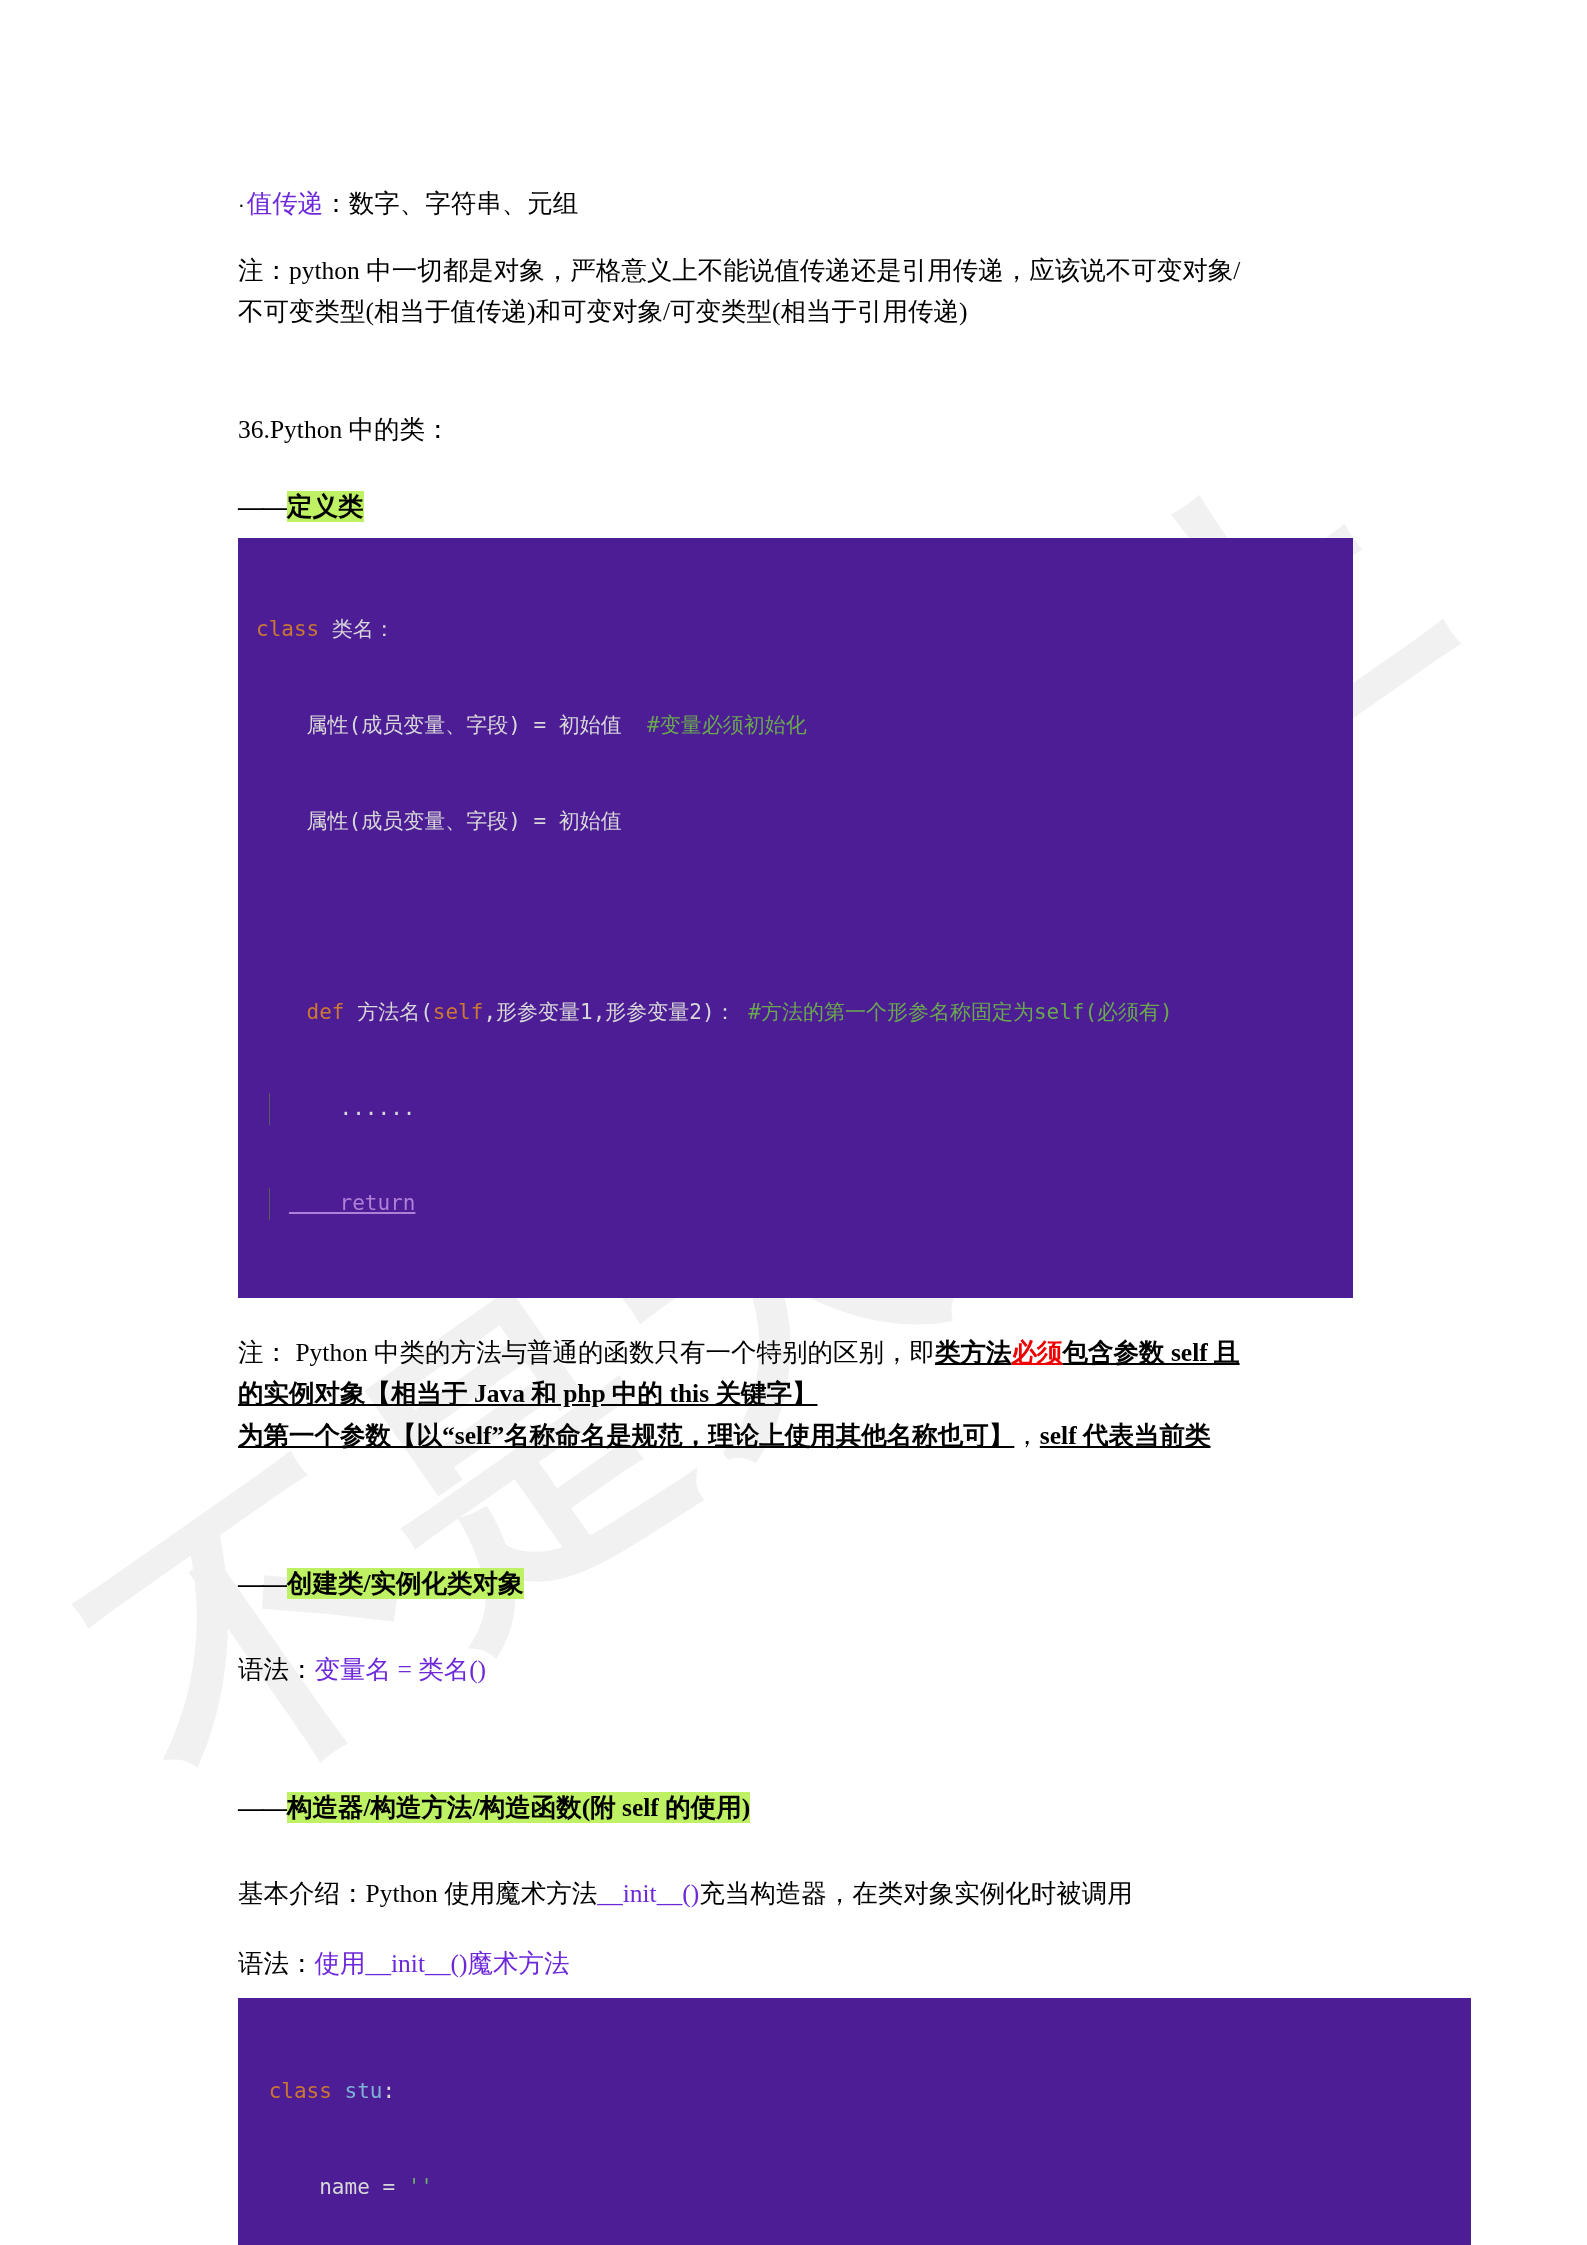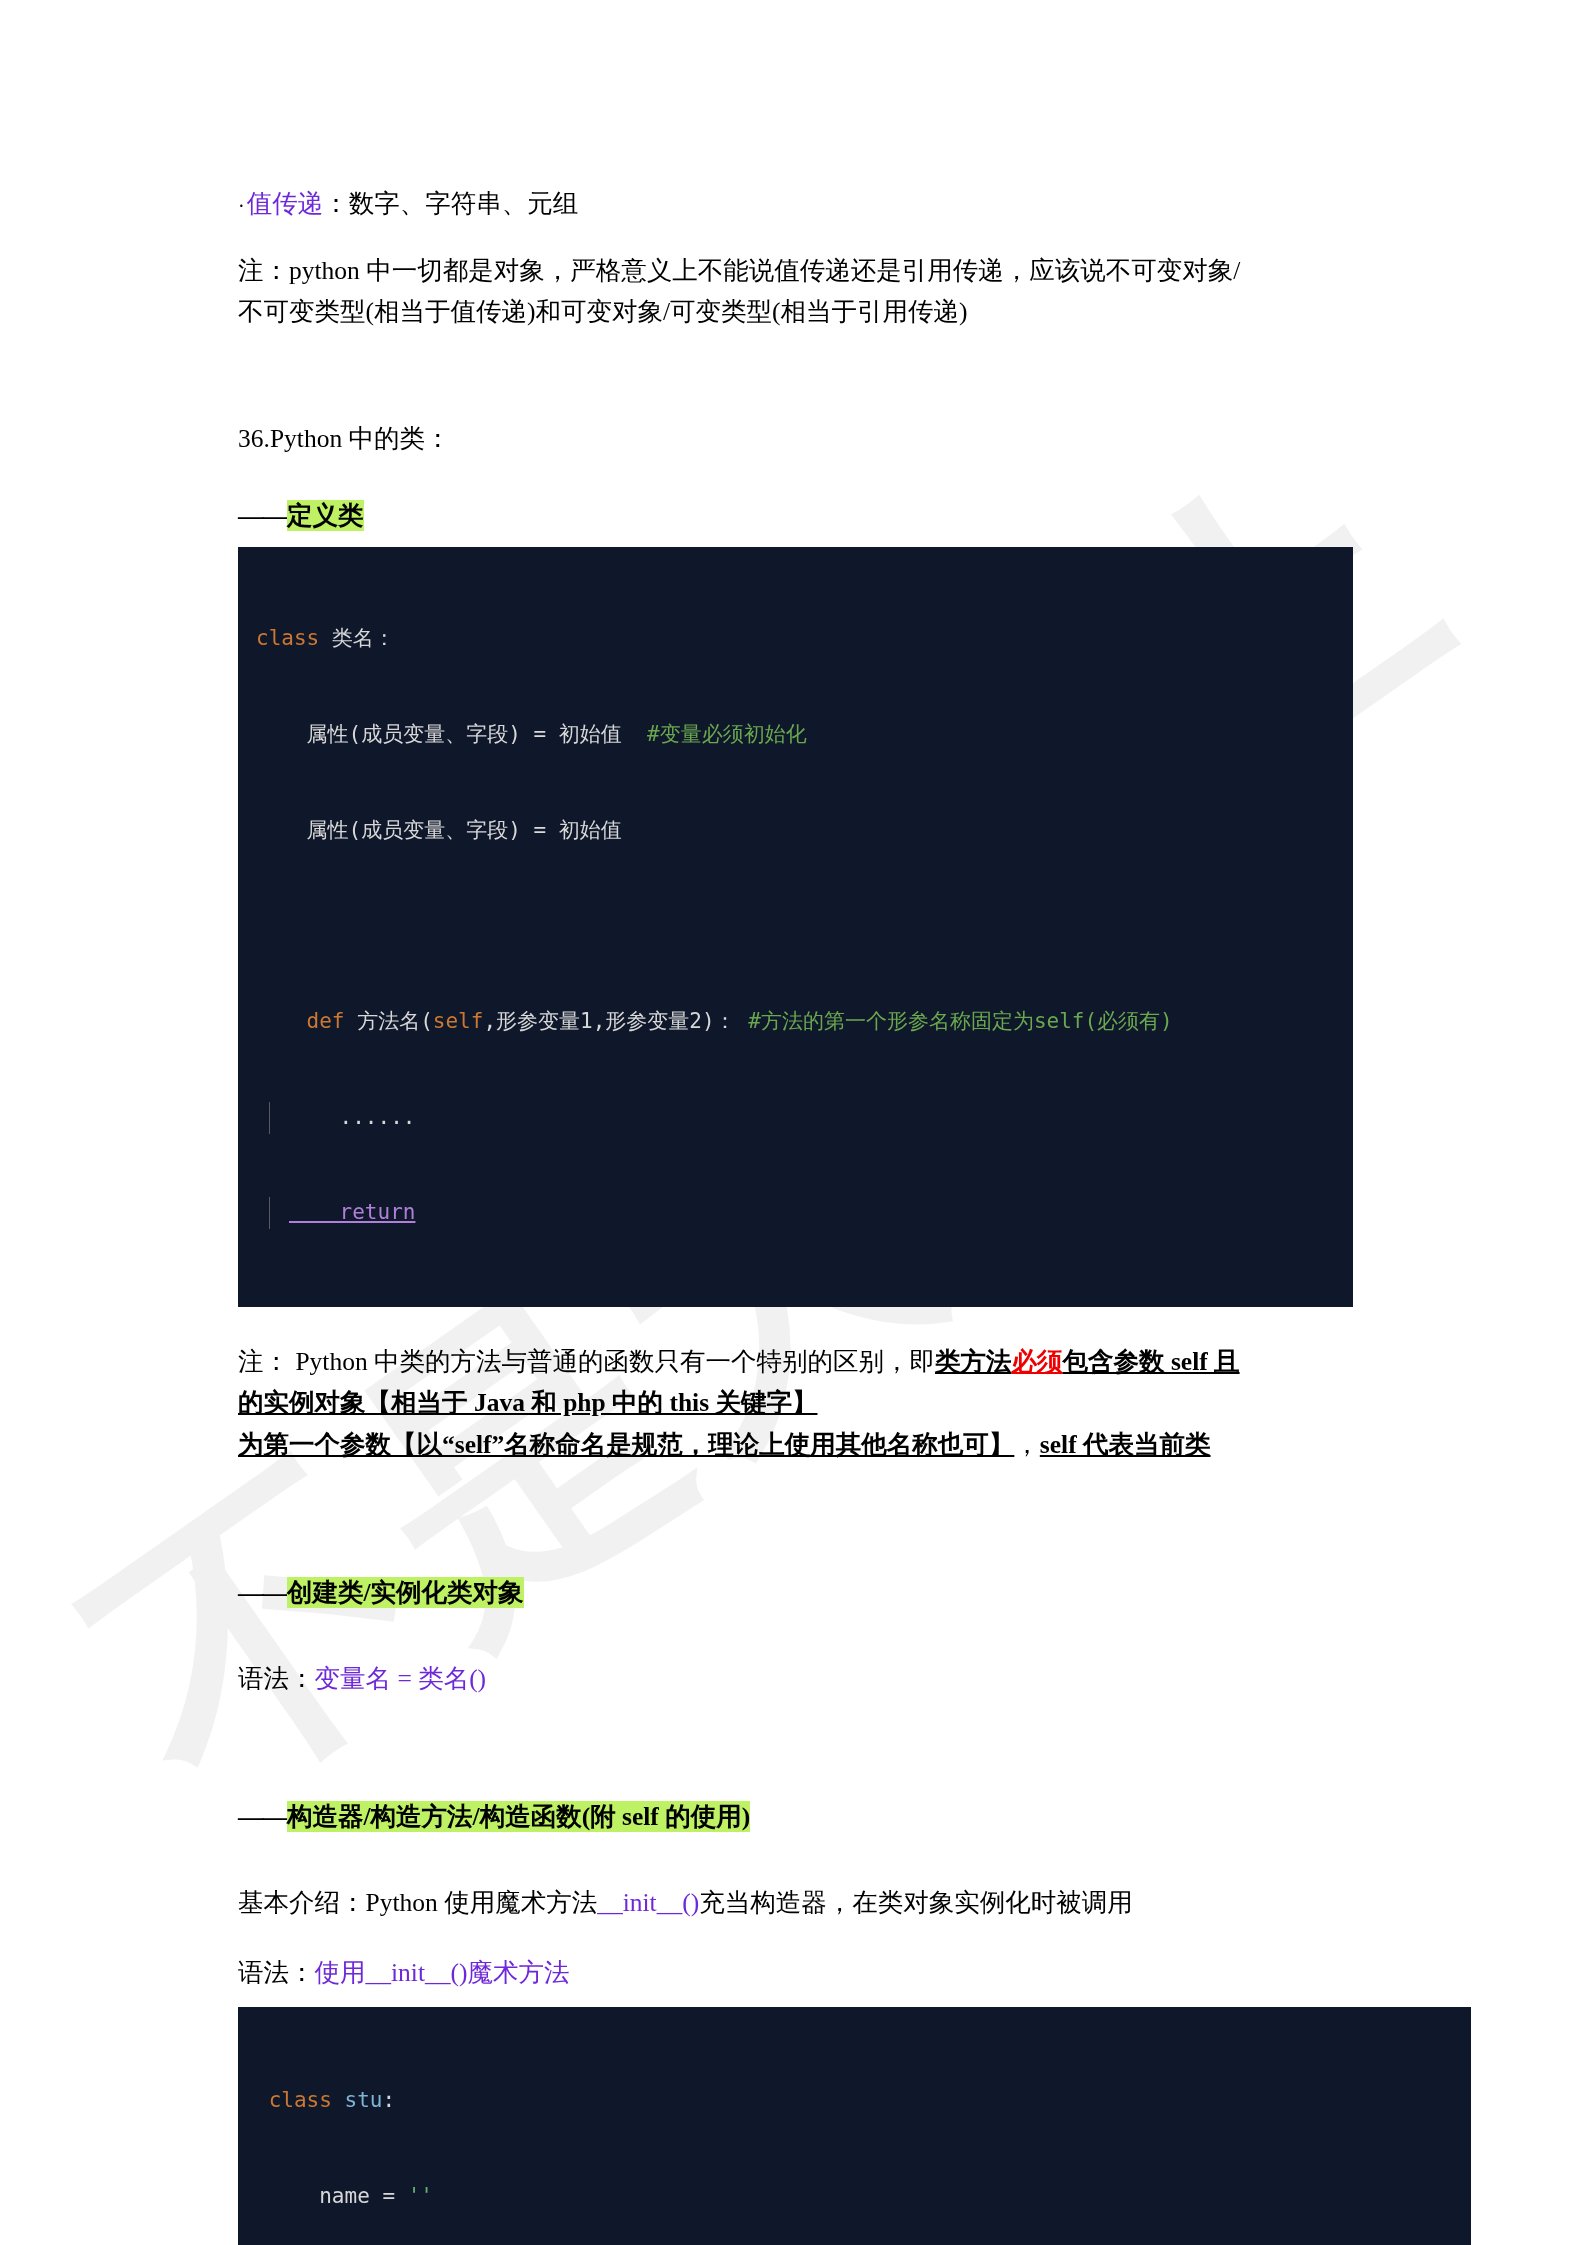--- a/index.html
+++ b/index.html
@@ -65,37 +65,37 @@
   .bullet-dot {
     font-size: 20px;
     vertical-align: middle;
     margin-right: 2px;
   }
   .red { color: #ee0000; }
   .red-b { color: #6d28d9; font-weight: normal; }
 
   .sec-num {
     font-size: 25.5px;
-    margin-top: 9px;
+    margin-top: 0;
   }
 
   .hl {
     background: #bef264;
     font-weight: bold;
     padding: 1px 0;
   }
   .hl-wrap {
     font-size: 25.5px;
     font-weight: bold;
   }
   .dash { letter-spacing: -1px; }
 
   
   .code {
-    background: #0f172a;
+    background: #4c1d95;
     color: #d8d8d8;
     font-family: "DejaVu Sans Mono", monospace;
     font-size: 21px;
     line-height: 1.52;
     padding: 10px 0 10px 0;
     white-space: pre;
     position: relative;
   }
   .code .ln { padding-left: 18px; display: block; min-height: 1.52em;}
   .code .guide {

